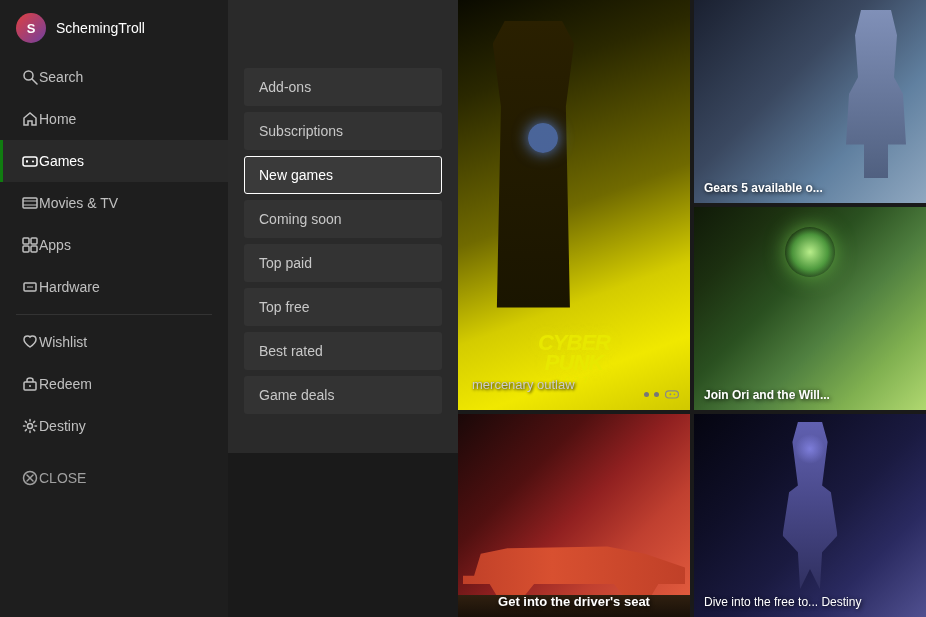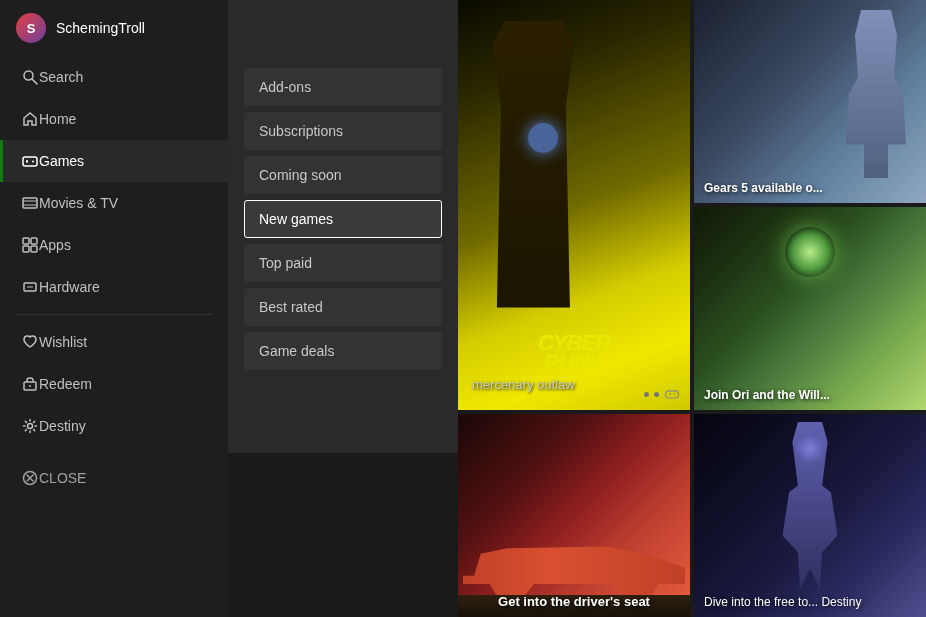--- a/index.html
+++ b/index.html
@@ -342,23 +342,24 @@
         </svg>
       </span>
       <span>CLOSE</span>
     </div>
   </div>
 </div>
 
 <div class="submenu-panel">
   <div class="submenu-item">Add-ons</div>
   <div class="submenu-item">Subscriptions</div>
+  <div class="submenu-item selected">New games</div>
   <div class="submenu-item">Coming soon</div>
-  <div class="submenu-item selected">New games</div>
   <div class="submenu-item">Top paid</div>
+  <div class="submenu-item">Top free</div>
   <div class="submenu-item">Best rated</div>
   <div class="submenu-item">Game deals</div>
 </div>
 
 <div class="main-content">
   <div style="display: grid; grid-template-columns: 1fr 1fr; grid-template-rows: 1fr 1fr 1fr; gap: 4px; height: 100%; width: 100%;">
 
     <div class="game-tile tile-cyberpunk" style="grid-row: 1 / 3; grid-column: 1; position: relative; overflow: hidden; cursor: pointer;">
 
       <div style="position:absolute;inset:0;background:linear-gradient(160deg,#0a0a00 0%,#2a2800 20%,#706a00 50%,#d4cc00 70%,#f0e800 85%,#d0c800 100%);"></div>

